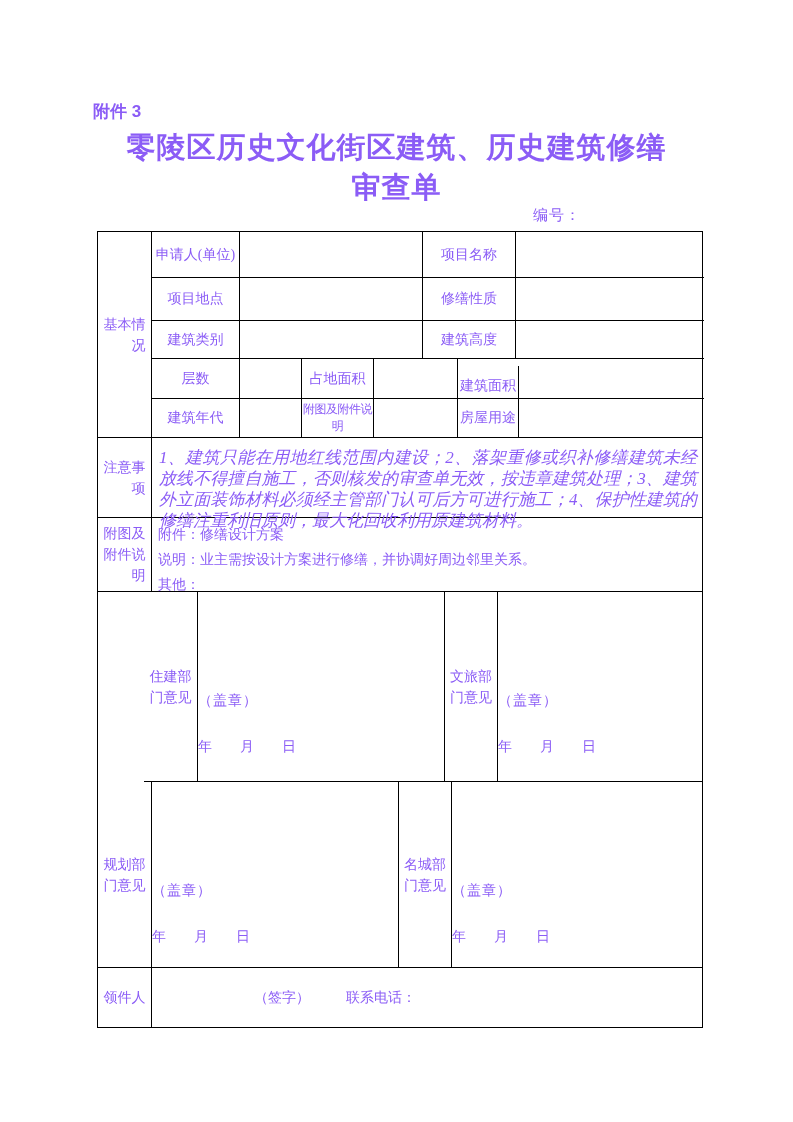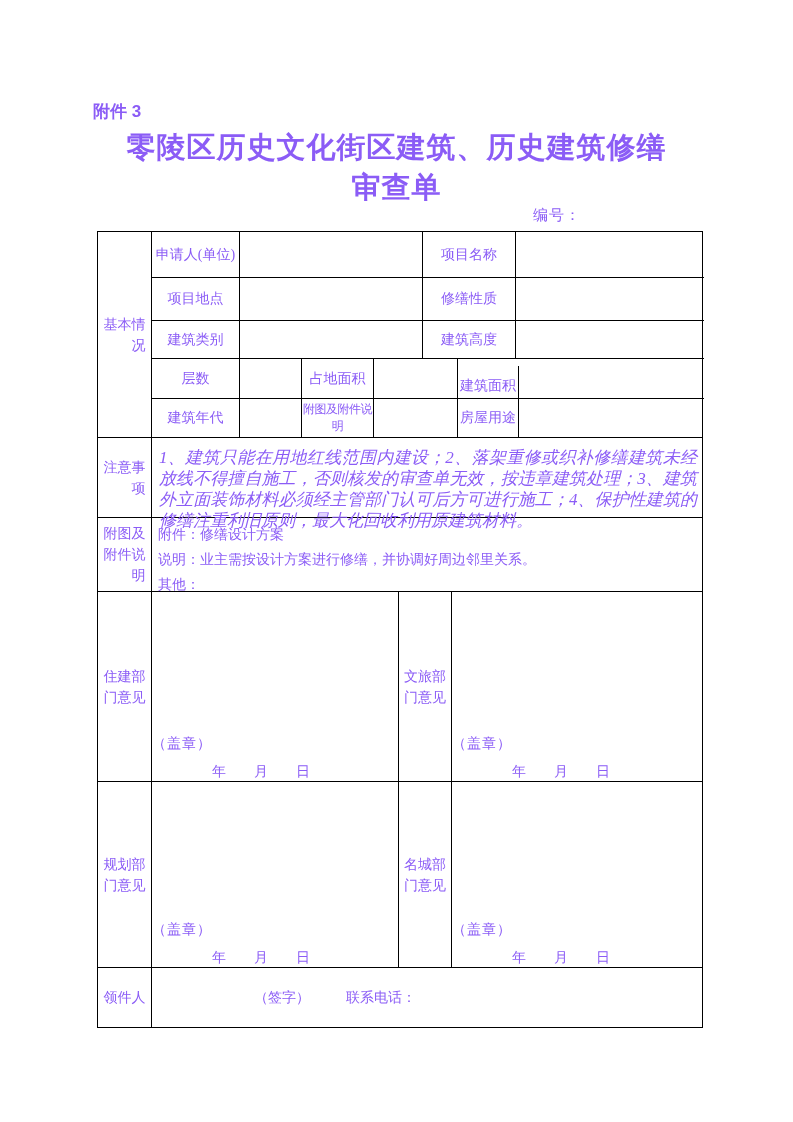--- a/index.html
+++ b/index.html
@@ -49,24 +49,24 @@
   .w62{width:62px}.w72{width:72px}.w84{width:84px}.w61{width:61px}.w185{width:185px}
   .fit { font-size:12px; letter-spacing:-0.5px; }
   .nudge-down { transform:translateY(7px); }
   .notes-text {
     width:552px; padding:9px 5px 0 7px; font-size:17px; line-height:21px;
     text-align:justify; word-break:break-all;font-style:italic;
   }
   .sec-notes { height:80px; }
   .sec-attach { height:74px; }
   .attach-body { width:552px; padding:4px 0 0 6px; font-size:14px; line-height:25px; }
-  .sec-op-a { height:190px; }
+  .sec-op-a { height:190px;margin-left:46px; }
   .sec-op-b { height:186px; }
   .op-cell {
-    flex:none; display:flex; flex-direction:row; align-items:flex-end;
+    flex:none; display:flex; flex-direction:column; align-items:flex-start;
     padding-top:100px; border-right:1.5px solid #000;
   }
   .op-cell:last-child { border-right:none; }
   .w247{width:247px}.w252{width:252px}
   .vhead-mid { flex:none; width:53px; border-right:1.5px solid #000;
     display:flex; align-items:center; justify-content:center; }
   .vhead-mid > span { display:inline-block; width:3em; line-height:1.5; }
   .stamp { margin-bottom:28px; letter-spacing:1px; }
   .sec-recipient { height:59px; }
   .recipient-cell {

